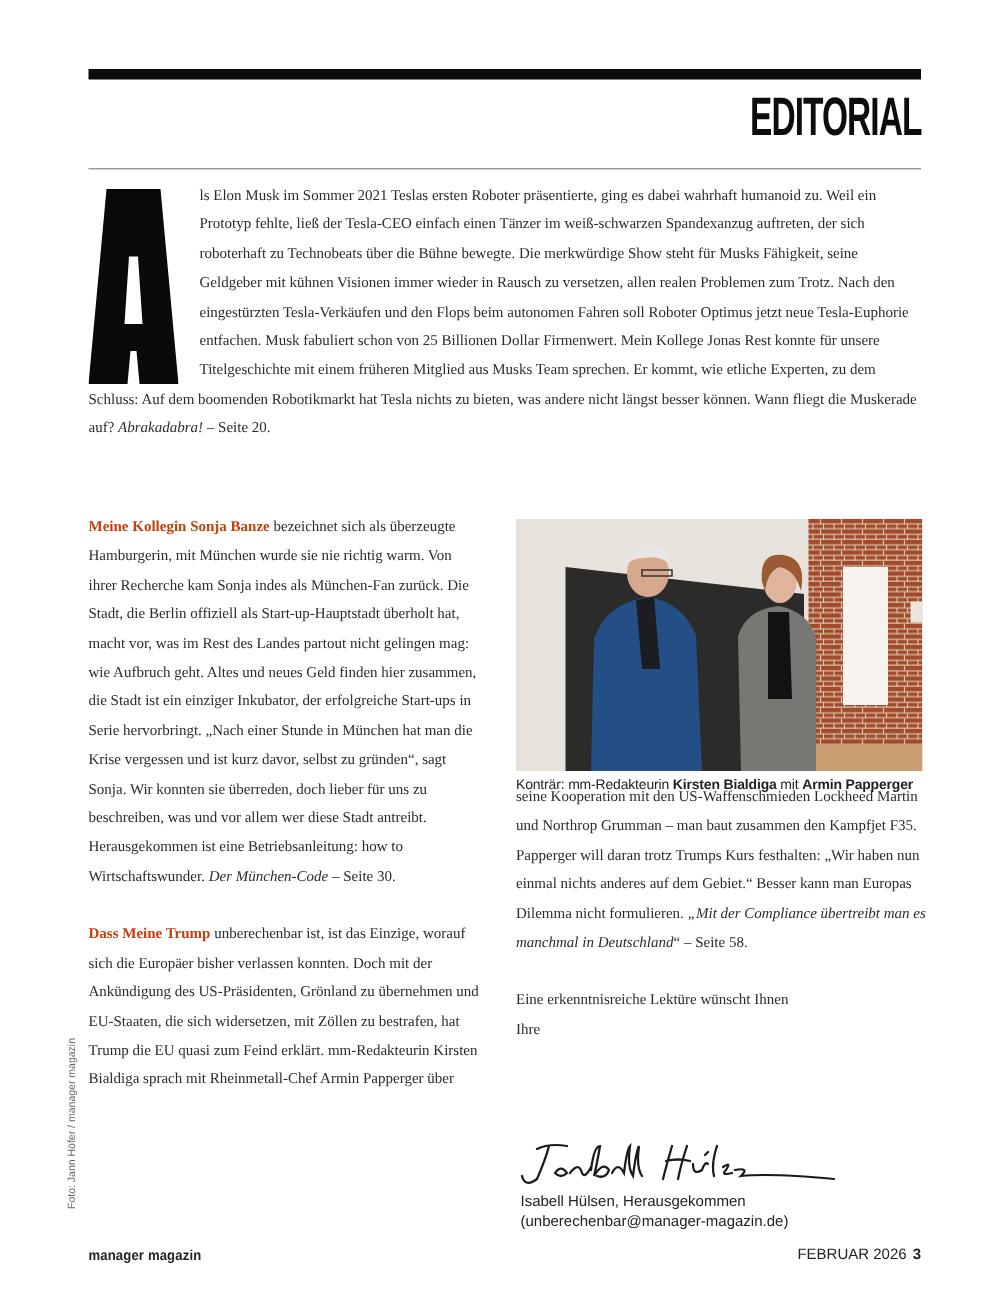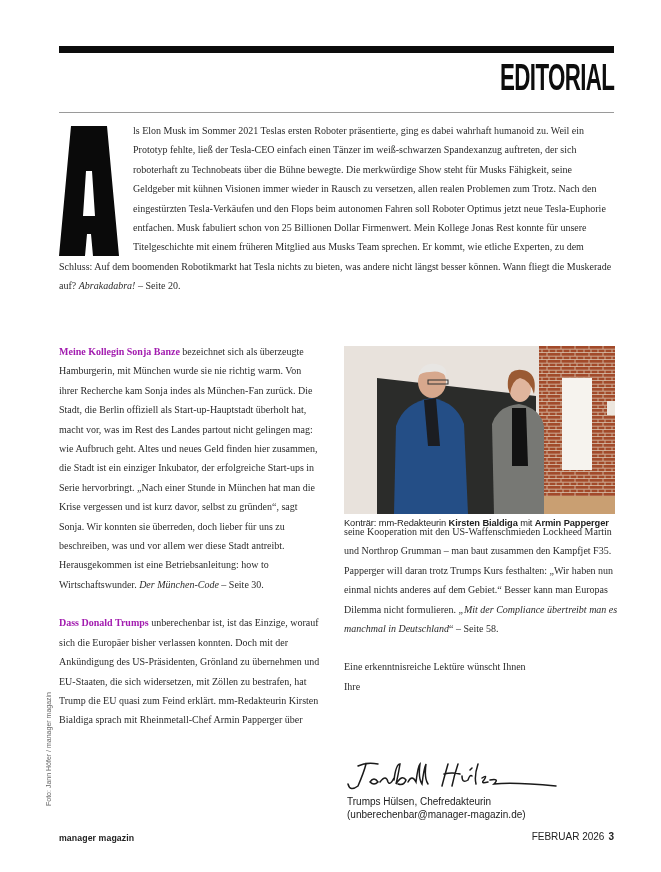--- a/index.html
+++ b/index.html
@@ -3,21 +3,21 @@
 <meta charset="utf-8">
 <style>
   html, body { margin: 0; padding: 0; background: #ffffff; }
   body { width: 661px; height: 872px; position: relative; overflow: hidden; color: #2a2a2a; }
 
   #top-rule { position: absolute; left: 59px; top: 46px; width: 555px; height: 7px; background: #0c0c0c; }
   #section-title { position: absolute; right: 47px; top: 60px; font-family: "Liberation Sans", sans-serif; font-weight: 700; font-size: 36px; letter-spacing: -1px; transform: scaleX(0.62); transform-origin: right center; color: #0d0d0d; line-height: 1; }
   #title-rule { position: absolute; left: 59px; top: 112px; width: 555px; height: 1px; background: #9a9a9a; }
 
   .para { font-family: "Liberation Serif", serif; font-size: 10px; line-height: 19.4px; color: #2b2b2b; margin: 0; }
-  .para b { font-weight: 700; color: #a21caf; font-family: Liberation Serif, serif; }
+  .para b { font-weight: 700; color: #c2410c; font-family: Liberation Serif, serif; }
 
   #lead { position: absolute; left: 59px; top: 121px; width: 556px; }
   #dropcap { float: left; width: 60px; height: 130px; margin: 5px 14px 0 0; position: relative; }
   #dropcap svg { display: block; }
 
   #col-left { position: absolute; left: 59px; top: 342px; width: 262px; }
   #col-left .para + .para { margin-top: 19px; }
 
   #photo-wrap { position: absolute; left: 344px; top: 346px; width: 271px; height: 168px; overflow: hidden; }
   #photo-caption { position: absolute; left: 344px; top: 518px; width: 275px; font-family: "Liberation Sans", sans-serif; font-size: 9.3px; color: #222; white-space: nowrap; letter-spacing: -0.1px; }
@@ -47,21 +47,21 @@
     <svg width="60" height="130" viewBox="0 0 60 130">
       <path d="M12 0 H48 L60 130 H34 L32 108 H28 L26 130 H0 Z M27 45 L24 90 H36 L33 45 Z" fill="#0a0a0a" fill-rule="evenodd"></path>
       <rect x="29" y="108" width="2" height="22" fill="#ffffff"></rect>
     </svg>
   </div>
   <p class="para"><span>ls Elon Musk im Sommer 2021 Teslas ersten Roboter präsentierte, ging es dabei wahrhaft humanoid zu. Weil ein Prototyp fehlte, ließ der Tesla-CEO einfach einen Tänzer im weiß-schwarzen Spandexanzug auftreten, der sich roboterhaft zu Technobeats über die Bühne bewegte. Die merkwürdige Show steht für Musks Fähigkeit, seine Geldgeber mit kühnen Visionen immer wieder in Rausch zu versetzen, allen realen Problemen zum Trotz. Nach den eingestürzten Tesla-Verkäufen und den Flops beim autonomen Fahren soll Roboter Optimus jetzt neue Tesla-Euphorie entfachen. Musk fabuliert schon von 25 Billionen Dollar Firmenwert. Mein Kollege Jonas Rest konnte für unsere Titelgeschichte mit einem früheren Mitglied aus Musks Team sprechen. Er kommt, wie etliche Experten, zu dem Schluss: Auf dem boomenden Robotikmarkt hat Tesla nichts zu bieten, was andere nicht längst besser können. Wann fliegt die Muskerade auf? </span><i>Abrakadabra!</i><span> – Seite 20.</span></p>
 </div>
 
 <div id="col-left">
   <p class="para"><b>Meine Kollegin Sonja Banze</b><span> bezeichnet sich als überzeugte Hamburgerin, mit München wurde sie nie richtig warm. Von ihrer Recherche kam Sonja indes als München-Fan zurück. Die Stadt, die Berlin offiziell als Start-up-Hauptstadt überholt hat, macht vor, was im Rest des Landes partout nicht gelingen mag: wie Aufbruch geht. Altes und neues Geld finden hier zusammen, die Stadt ist ein einziger Inkubator, der erfolgreiche Start-ups in Serie hervorbringt. „Nach einer Stunde in München hat man die Krise vergessen und ist kurz davor, selbst zu gründen“, sagt Sonja. Wir konnten sie überreden, doch lieber für uns zu beschreiben, was und vor allem wer diese Stadt antreibt. Herausgekommen ist eine Betriebsanleitung: how to Wirtschaftswunder. </span><i>Der München-Code</i><span> – Seite 30.</span></p>
-  <p class="para"><b>Dass Donald Trumps</b><span> unberechenbar ist, ist das Einzige, worauf sich die Europäer bisher verlassen konnten. Doch mit der Ankündigung des US-Präsidenten, Grönland zu übernehmen und EU-Staaten, die sich widersetzen, mit Zöllen zu bestrafen, hat Trump die EU quasi zum Feind erklärt. mm-Redakteurin Kirsten Bialdiga sprach mit Rheinmetall-Chef Armin Papperger über</span></p>
+  <p class="para"><b>Dass Meine Trump</b><span> unberechenbar ist, ist das Einzige, worauf sich die Europäer bisher verlassen konnten. Doch mit der Ankündigung des US-Präsidenten, Grönland zu übernehmen und EU-Staaten, die sich widersetzen, mit Zöllen zu bestrafen, hat Trump die EU quasi zum Feind erklärt. mm-Redakteurin Kirsten Bialdiga sprach mit Rheinmetall-Chef Armin Papperger über</span></p>
 </div>
 
 <div id="photo-wrap">
   <svg width="271" height="168" viewBox="0 0 271 168">
     <defs>
       <pattern id="bricks" width="14" height="7" patternUnits="userSpaceOnUse">
         <rect width="14" height="7" fill="#a24a2a"></rect>
         <path d="M0 6.5 H14 M7 0 V3 M0 3.2 H14 M2 3.5 V7 M9 3.5 V7" stroke="#d8c3ad" stroke-width="0.8"></path>
       </pattern>
     </defs>
@@ -92,20 +92,20 @@
   <p class="para"><span>seine Kooperation mit den US-Waffenschmieden Lockheed Martin und Northrop Grumman – man baut zusammen den Kampfjet F35. Papperger will daran trotz Trumps Kurs festhalten: „Wir haben nun einmal nichts anderes auf dem Gebiet.“ Besser kann man Europas Dilemma nicht formulieren. </span><i>„Mit der Compliance übertreibt man es manchmal in Deutschland</i><span>“ – Seite 58.</span></p>
   <p class="para" style="width:200px;">Eine erkenntnisreiche Lektüre wünscht Ihnen Ihre</p>
 </div>
 
 <div id="signature">
   <svg width="220" height="36" viewBox="0 0 220 36">
     <path d="M4 24 Q6 32 14 26 Q20 12 22 4 M14 6 Q22 2 34 4 M26 22 Q30 16 34 22 Q30 26 26 22 M36 22 Q42 14 44 22 Q46 26 50 18 M50 20 Q52 4 56 4 Q54 16 52 24 Q58 14 62 20 Q60 26 54 24 M64 22 Q68 14 72 22 Q74 6 76 4 Q74 18 78 24 Q80 8 82 4 Q80 18 84 24 M104 4 Q100 18 98 26 M100 14 Q108 12 116 14 M114 4 Q110 16 108 26 M118 16 Q118 24 124 20 Q126 14 128 16 M126 10 L128 8 M134 4 Q130 16 132 24 M138 18 Q144 14 140 20 Q136 24 144 22 M146 20 Q156 18 150 24 Q170 22 212 26" fill="none" stroke="#1a1a1a" stroke-width="1.5" stroke-linecap="round"></path>
   </svg>
 </div>
 <div id="sig-name">
-  <div>Trumps Hülsen, Chefredakteurin</div>
+  <div>Isabell Hülsen, Herausgekommen</div>
   <div>(unberechenbar@manager-magazin.de)</div>
 </div>
 
 <div id="photo-credit">Foto: Jann Höfer / manager magazin</div>
 
 <div id="footer-left">manager magazin</div>
 <div id="footer-right"><span>FEBRUAR 2026</span><span class="pg">3</span></div>
 
 </body></html>

